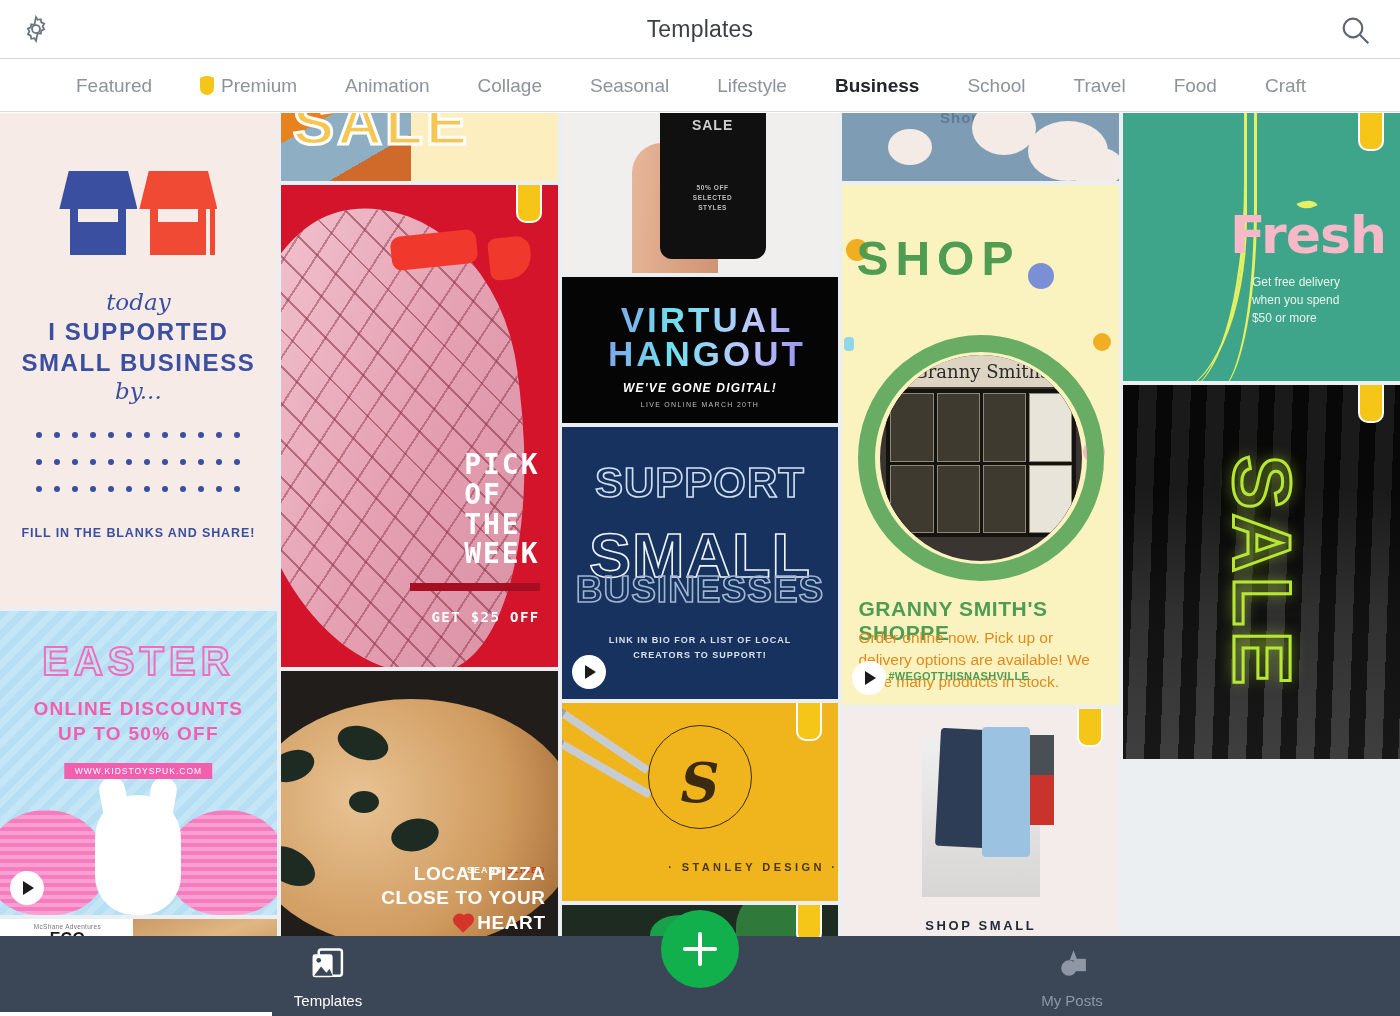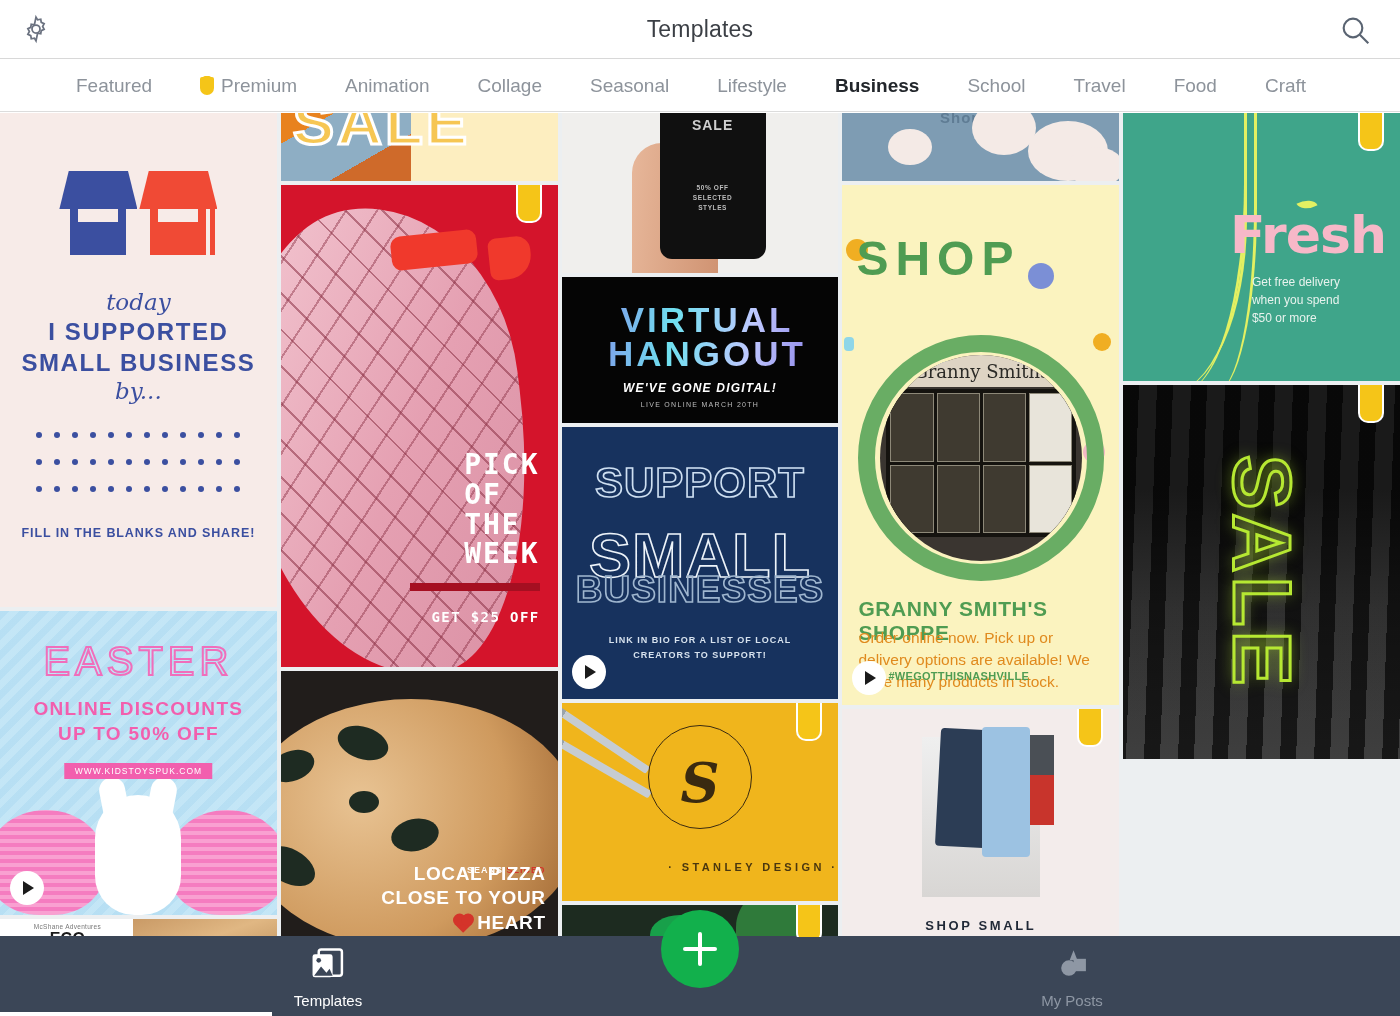--- a/index.html
+++ b/index.html
@@ -59,21 +59,21 @@
   .dotrow{display:flex;gap:12px;}
   .dot{width:6px;height:6px;border-radius:50%;background:#3b4fa0;}
   .sb-foot{margin-top:34px;font-size:12.5px;color:#3b4fa0;letter-spacing:.9px;font-weight:bold;}
 
   
   .c-easter{background:#bfe3f5;height:304px;position:relative;}
   .chev{position:absolute;inset:0;
         background:repeating-linear-gradient(135deg,#b1dcf2 0 7px,#c7e8f7 7px 14px);
         opacity:.55;}
   .easter-title{position:absolute;top:28px;left:0;right:0;text-align:center;font-size:40px;
-       letter-spacing:5px;font-weight:normal;color:transparent;
+       letter-spacing:5px;font-weight:bold;color:transparent;
        -webkit-text-stroke:2px #f06ebb;text-stroke:2px #f06ebb;}
   .easter-sub{position:absolute;top:86px;left:0;right:0;text-align:center;font-size:19px;
        letter-spacing:1.3px;color:#f25fae;font-weight:bold;line-height:1.3;}
   .easter-url{position:absolute;top:152px;left:50%;transform:translateX(-50%);
        background:#f25fae;color:#fff;font-size:8.5px;letter-spacing:1px;padding:3px 10px;}
   .egg{position:absolute;bottom:0;width:120px;height:105px;border-radius:52% 52% 46% 46%;
        background:repeating-linear-gradient(0deg,#f9a0d1 0 4px,#f57cc0 4px 8px);}
   .egg.l{left:-14px;} .egg.r{right:-10px;}
   .bunny{position:absolute;bottom:0;left:50%;transform:translateX(-50%);width:86px;height:120px;
          background:#fff;border-radius:44px 44px 40px 40px;}

